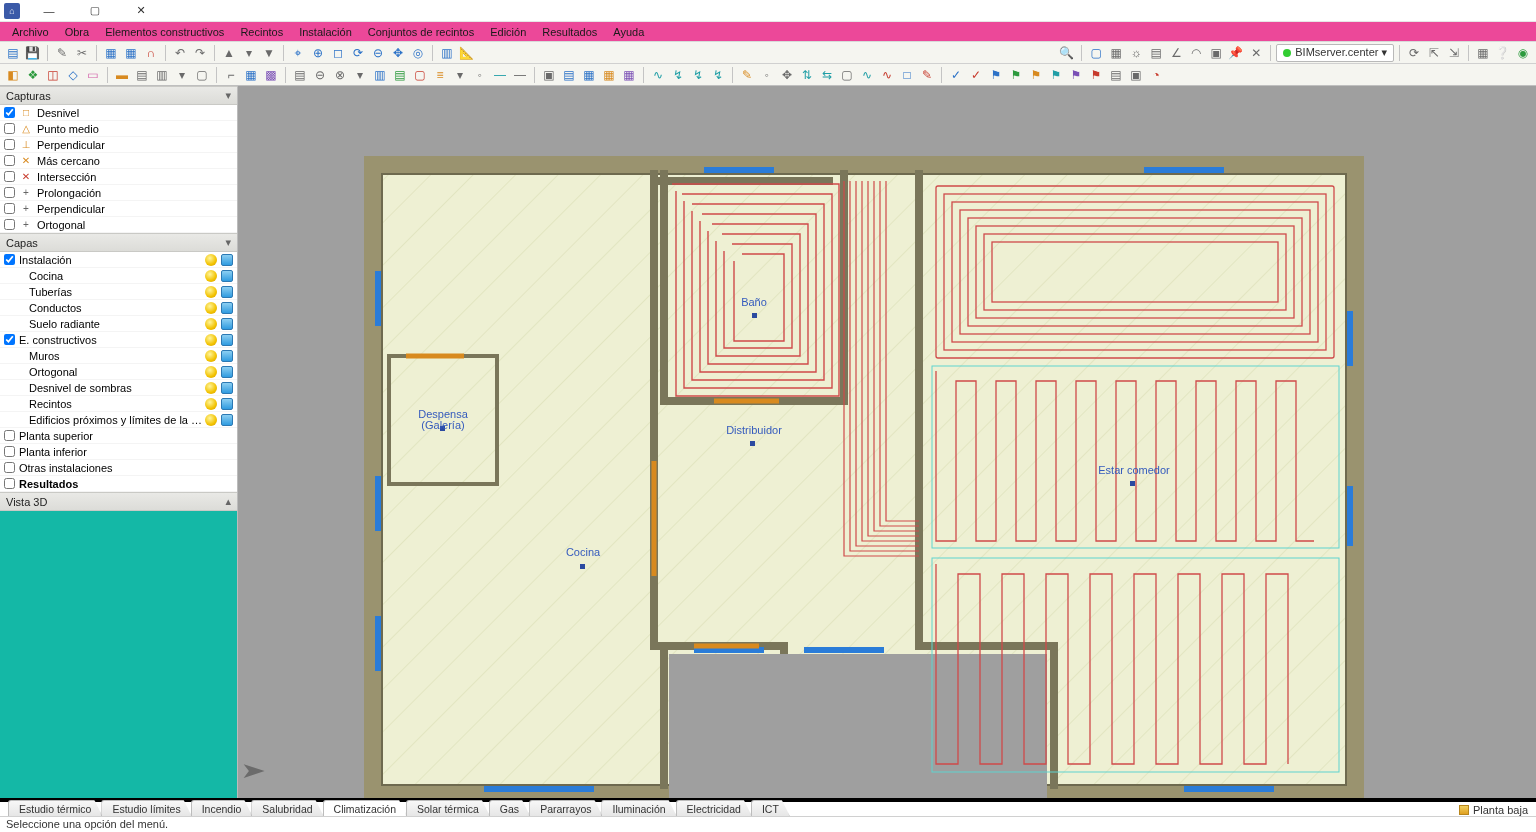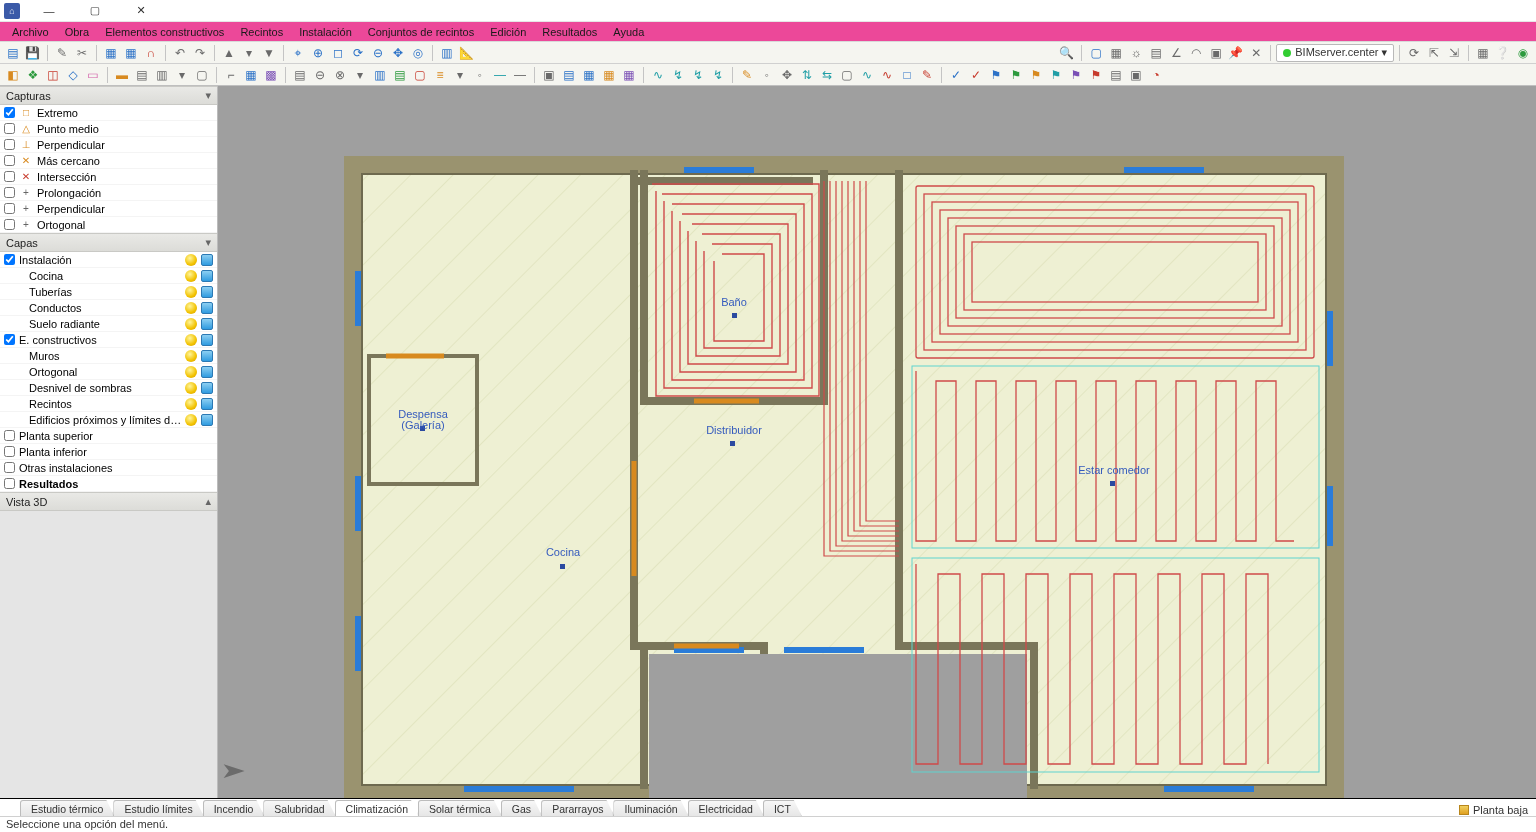--- a/index.html
+++ b/index.html
@@ -17,39 +17,39 @@
 .toolbar { height: 22px; background: #f5f5f0; border-bottom: 1px solid #d0d0d0; display: flex; align-items: center; padding: 0 4px; gap: 2px; }
 .tool { width: 18px; height: 18px; display:flex; align-items:center; justify-content:center; font-size:12px; color:#555; border-radius:2px;}
 .tsep { width:1px; height:16px; background:#c4c4c4; margin:0 3px; }
 .spacer { flex:1; }
 .bimserver { display:flex; align-items:center; height:18px; padding:0 6px; border:1px solid #b9b9b9; border-radius:2px; background:#fff; gap:4px; font-size:11px; color:#333;}
 .bim-dot { width:8px; height:8px; border-radius:50%; background:limegreen; }
 
 .toolbar2 { height: 22px; background: #f5f5f0; border-bottom: 1px solid #bfbfbf; display: flex; align-items: center; padding: 0 4px; gap: 2px; }
 
 .body { position: absolute; top: 86px; bottom: 34px; left: 0; right: 0; display:flex; }
-.sidepanel { width: 218px; background:#e5e5e5; border-right:1px solid #bcbcbc; overflow:auto; }
+.sidepanel { width: 238px; background:#14b8a6; border-right:1px solid #bcbcbc; overflow:auto; }
 .panel-hdr { background: linear-gradient(#e9e9e6,#dcdcd8); border:1px solid #c9c9c5; border-left:none; border-right:none; padding:2px 6px; font-size:11px; color:#222; display:flex; align-items:center; }
 .panel-hdr .chev { margin-left:auto; color:#666; }
 .panel-body { background:#fff; }
 .row { display:flex; align-items:center; height:16px; padding:0 4px; border-bottom:1px solid #f4f4f4; }
 .row input[type=checkbox]{ margin-right:4px; width:11px; height:11px; }
 .row .sym { width:14px; display:inline-flex; justify-content:center; margin-right:4px; font-size:10px; }
 .row .txt { flex:1; white-space:nowrap; overflow:hidden; text-overflow:ellipsis; }
 .row .bulb { width:12px; height:12px; margin-left:2px; display:inline-block; }
 .bulb.on { background: radial-gradient(circle at 40% 35%, #fff59a, #f2c200 60%, #cf9800 100%); border-radius:50%; }
 .cube { width:12px; height:12px; margin-left:4px; background:linear-gradient(#8ccff2,#2f9be0); border:1px solid #2b79b4; border-radius:2px; }
 .row.bold .txt { font-weight:bold; }
 
 .canvas-wrap { flex:1; background:#9f9f9f; position:relative; overflow:hidden; }
 .drawing { position:absolute; left:126px; top:70px; width:1000px; height:650px; }
 .drawing svg { width:100%; height:100%; }
 .cursor-arrow { position:absolute; left:6px; bottom:14px; color:#6b6b6b; font-size:22px; transform:scaleX(1.4); }
 
-.bottom-tabs { position:absolute; bottom:16px; left:0; right:0; height:18px; background:#fff; display:flex; align-items:flex-end; padding-left:20px; border-top:1px solid #000000; }
+.bottom-tabs { position:absolute; bottom:16px; left:0; right:0; height:18px; background:#fff; display:flex; align-items:flex-end; padding-left:8px; border-top:4px solid #000000; }
 .btab { height:16px; padding:0 10px; margin-right:-1px; background:linear-gradient(#f7f7f7,#e6e6e6); border:1px solid #bcbcbc; border-bottom:none; border-radius:3px 8px 0 0 / 3px 16px 0 0; display:flex; align-items:center; font-size:10.5px; color:#333; clip-path: polygon(0 0, calc(100% - 8px) 0, 100% 100%, 0 100%);}
 .btab.active { background:#fff;margin-top:11px; }
 .btabs-right { margin-left:auto; margin-right:8px; display:flex; align-items:center; gap:4px; font-size:10.5px; color:#333; }
 .lego { width:10px; height:10px; background:linear-gradient(#f0d060,#e0a020); border:1px solid #b8861c; }
 
 .statusbar { position:absolute; bottom:0; left:0; right:0; height:16px; background:#fff; border-top:1px solid #d0d0d0; padding:1px 6px; font-size:11px; color:#333; }
 
 
 .c-blue{color:#2c72c7;} .c-red{color:#c73a2c;} .c-green{color:#2c9a3d;} .c-orange{color:#d88a1f;} .c-purple{color:#7a4fb5;} .c-teal{color:#1f9ea6;} .c-pink{color:#d15aa6;} .c-gray{color:#6a6a6a;}
 </style>
@@ -201,21 +201,21 @@
 
   <div class="sidepanel">
     <div class="panel-hdr">
       <span>Capturas</span>
       <span class="chev">▾</span>
     </div>
     <div class="panel-body" id="capturas-body">
         <div class="row">
           <input type="checkbox" checked="" style="">
           <span class="sym" style="color: rgb(216, 138, 31);">□</span>
-          <span class="txt">Extremo</span>
+          <span class="txt">Desnivel</span>
         </div>
         <div class="row">
           <input type="checkbox" style="">
           <span class="sym" style="color: rgb(216, 138, 31);">△</span>
           <span class="txt">Punto medio</span>
         </div>
         <div class="row">
           <input type="checkbox" style="">
           <span class="sym" style="color: rgb(216, 138, 31);">⊥</span>
           <span class="txt">Perpendicular</span>

